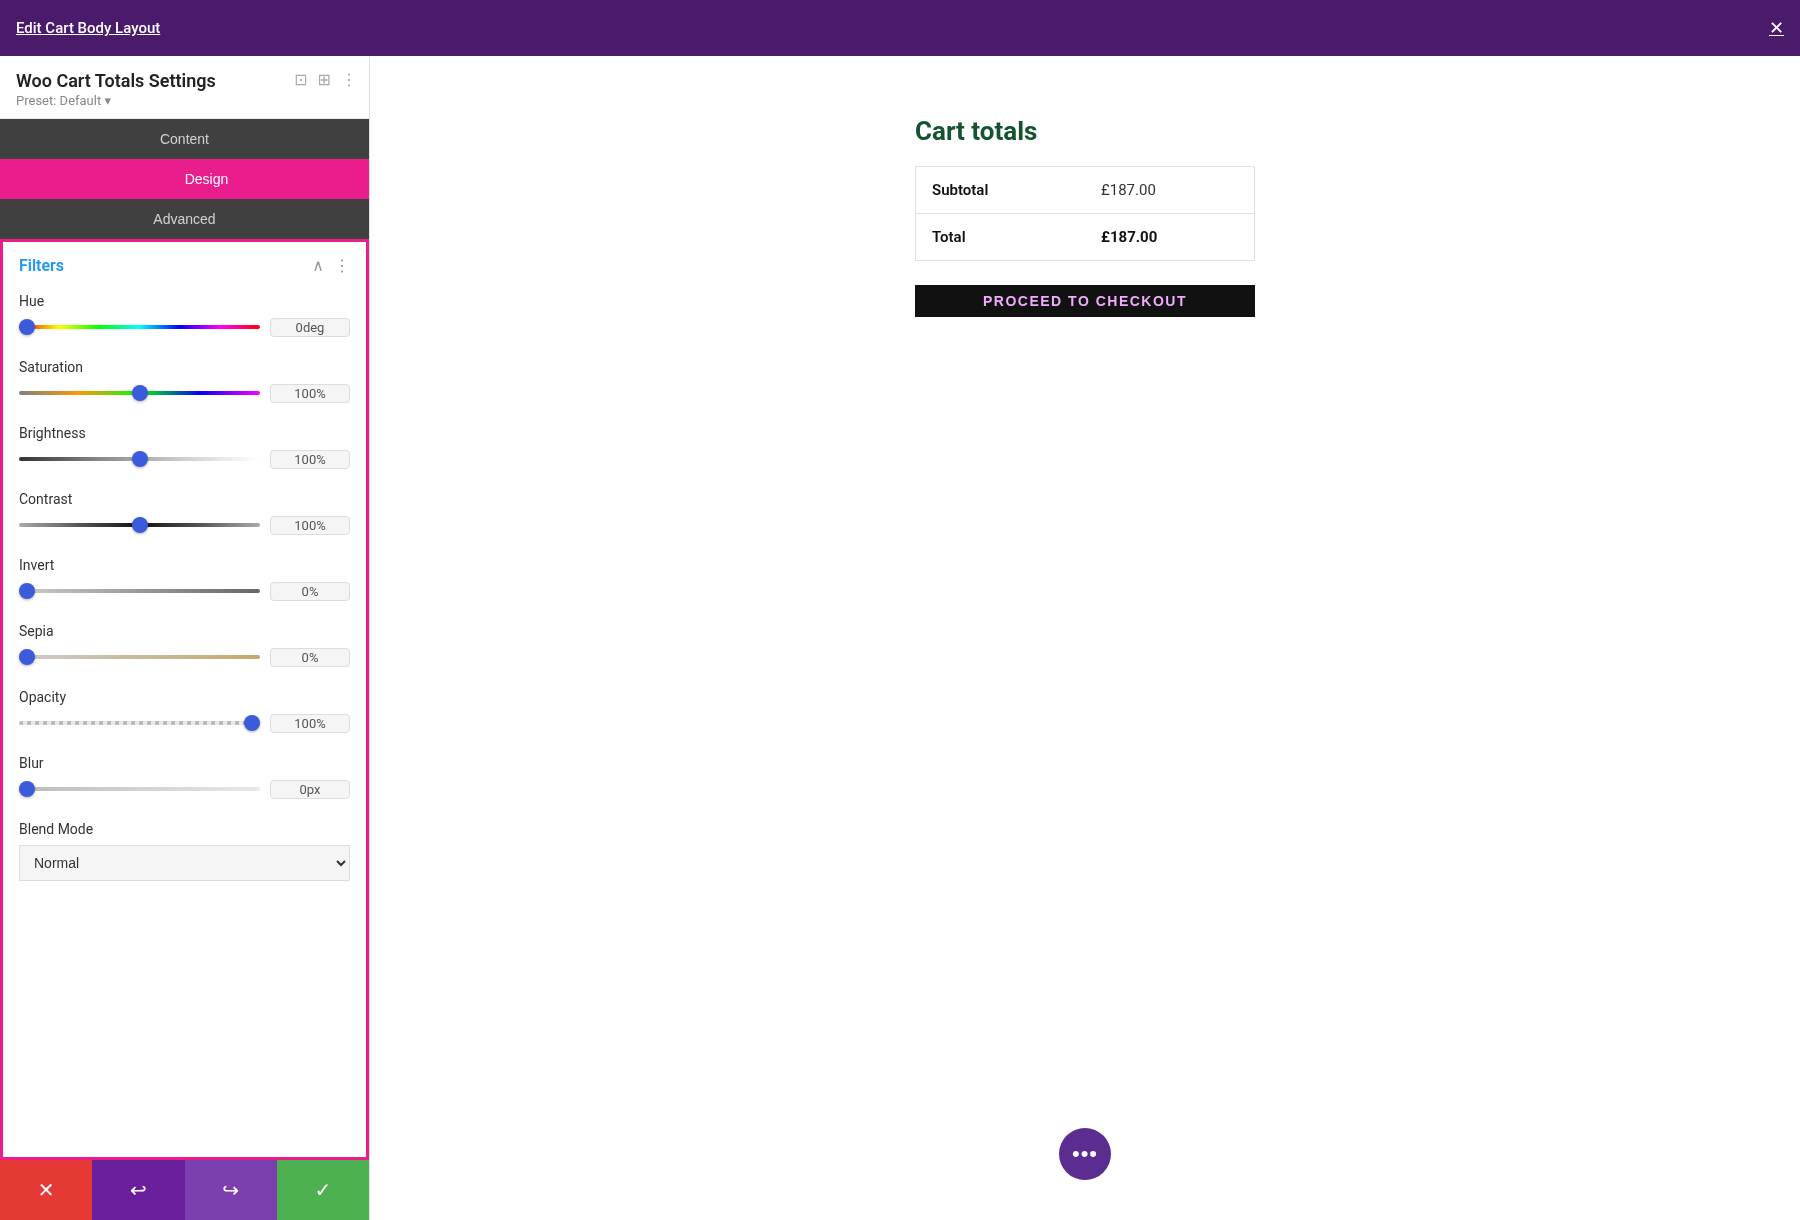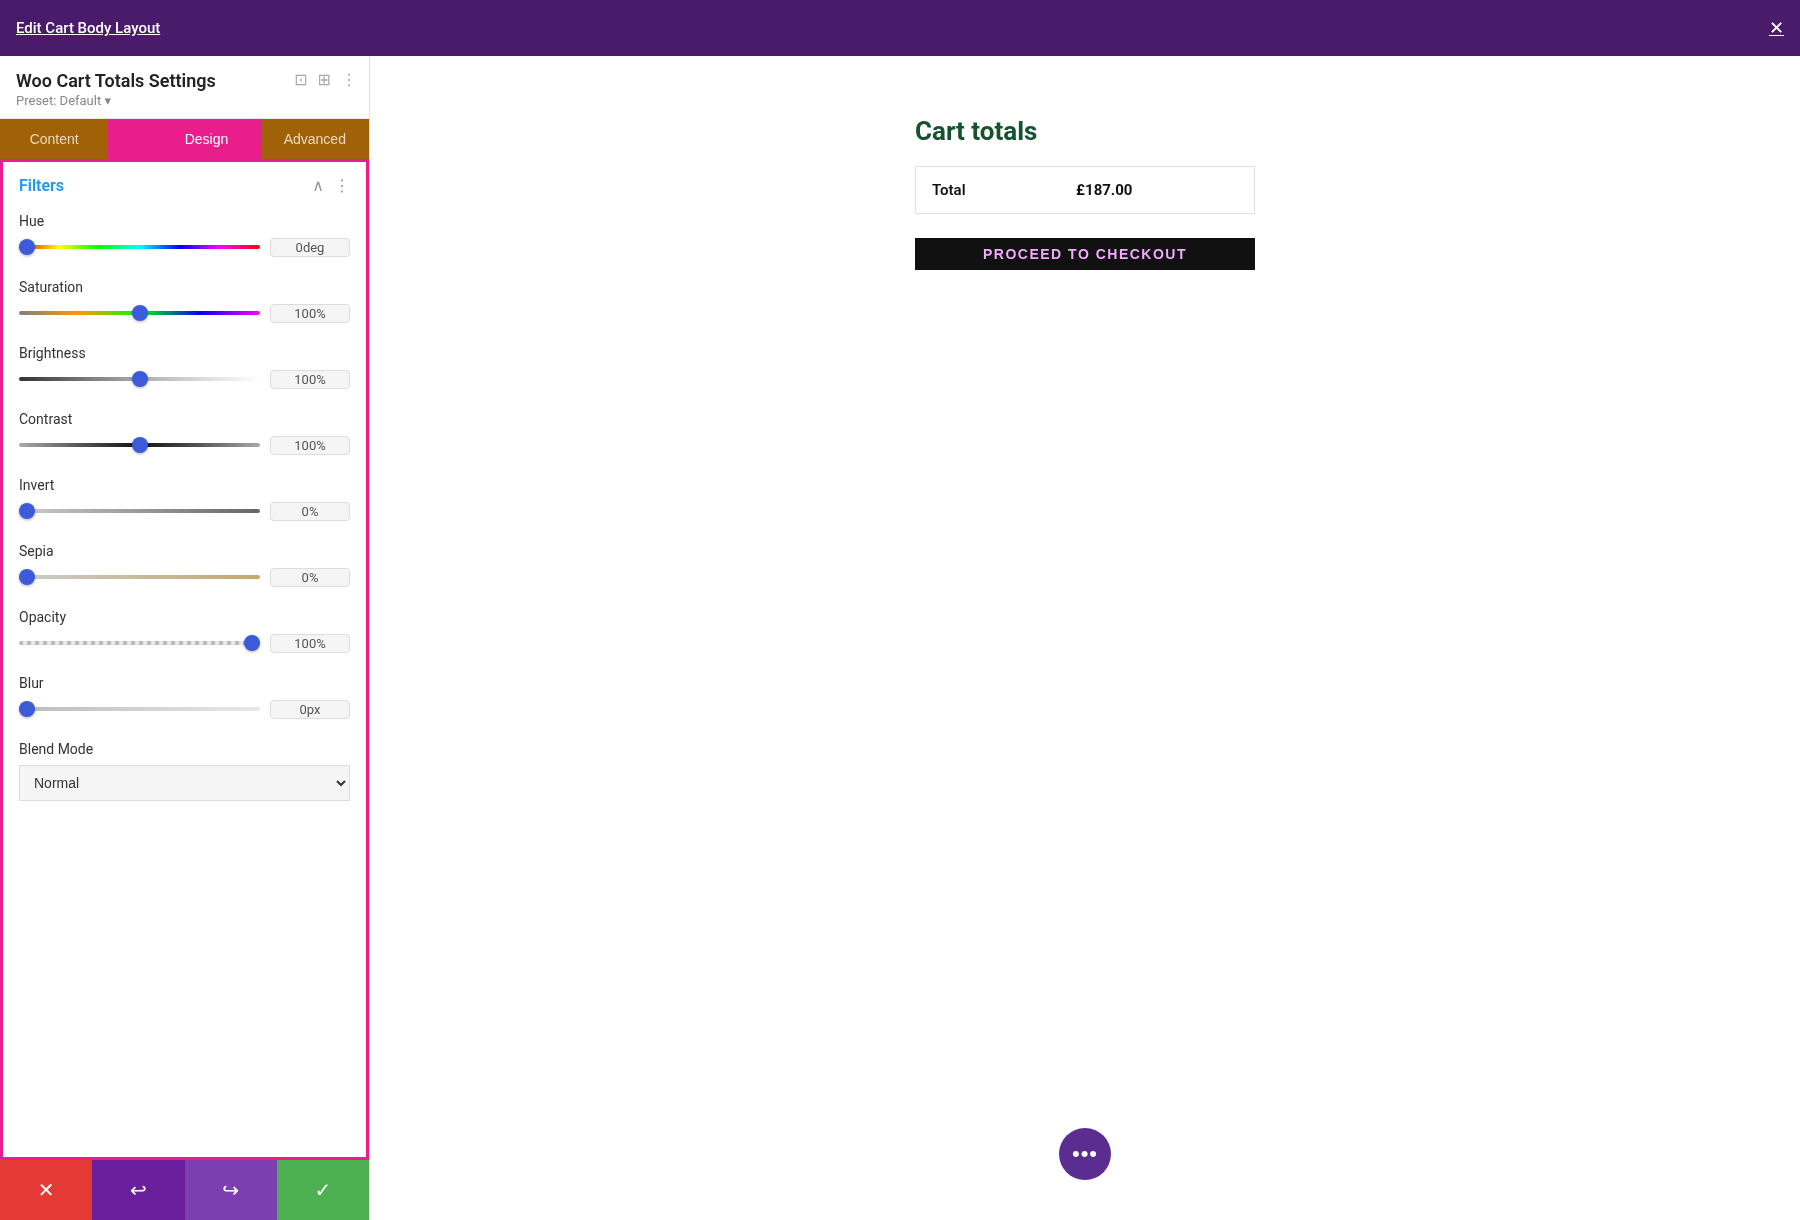--- a/index.html
+++ b/index.html
@@ -58,21 +58,22 @@
       background: none;
       border: none;
       cursor: pointer;
       color: #aaa;
       font-size: 16px;
     }
 
     
     .tabs {
       display: flex;
-      background: #a16207;
+      background: #404040;
+      flex-direction: column;
     }
     .tab {
       flex: 1;
       padding: 12px 0;
       text-align: center;
       color: rgba(255,255,255,0.75);
       cursor: pointer;
       font-size: 14px;
       font-weight: 500;
       border: none;
@@ -443,20 +444,24 @@
     </div>
 
   </div>
 
   <div class="canvas-area">
 
     <div class="cart-totals">
       <h2 class="cart-totals-title">Cart totals</h2>
       <table class="cart-table">
         <tbody>
+            <tr>
+          <td>Subtotal</td>
+          <td>£187.00</td>
+        </tr>
         <tr>
           <td>Total</td>
           <td class="total-amount">£187.00</td>
         </tr>
       </tbody>
         </table>
       <button class="checkout-btn">PROCEED TO CHECKOUT</button>
     </div>
 
     <button class="fab">•••</button>

